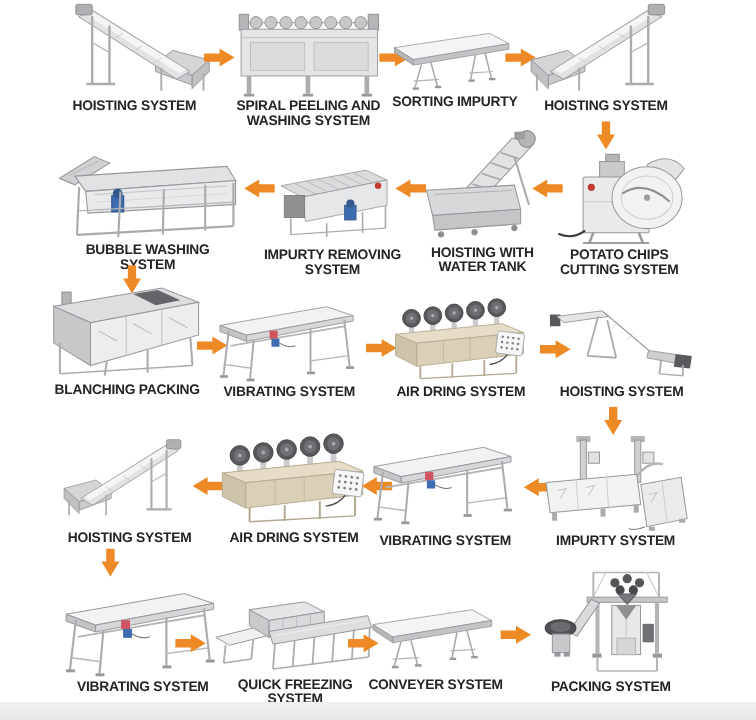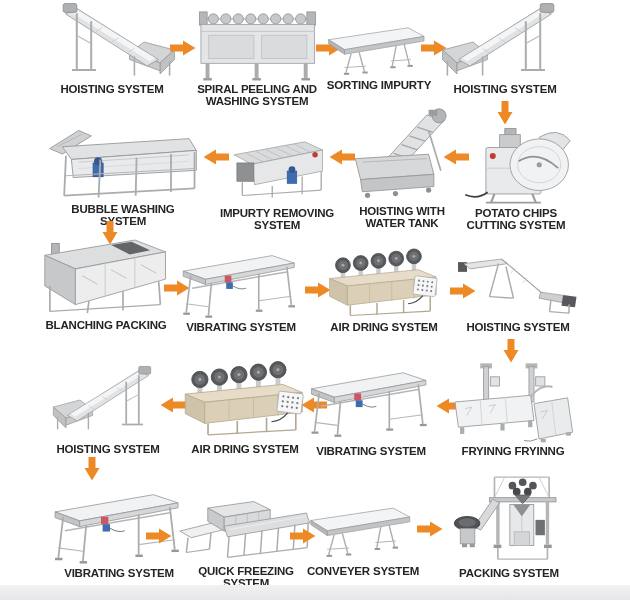--- a/index.html
+++ b/index.html
@@ -529,21 +529,21 @@
       </div>
 </div>
 <svg class="arrow flip" style="left:436px;top:398px;width:26px;height:16px" viewBox="0 0 26 16">
       <use href="#arr-r"></use>
     </svg>
 <div class="cell" style="left:448px;top:360px;width:130px">
   <svg class="mach" viewBox="0 0 150 100" style="width:100%;height:84px">
         <use href="#m-fryer"></use>
       </svg>
   <div class="lbl">
-        <span class="ln">FRYINNG FRYINNG</span>
+        <span class="ln">IMPURTY SYSTEM</span>
       </div>
 </div>
 <svg class="arrow" style="left:84px;top:457px;width:16px;height:24px" viewBox="0 0 16 24">
       <use href="#arr-d"></use>
     </svg>
 
 <div class="cell" style="left:42px;top:484px;width:154px">
   <svg class="mach" viewBox="0 0 160 100" style="width:100%;height:82px">
         <use href="#m-vibrator"></use>
       </svg>

